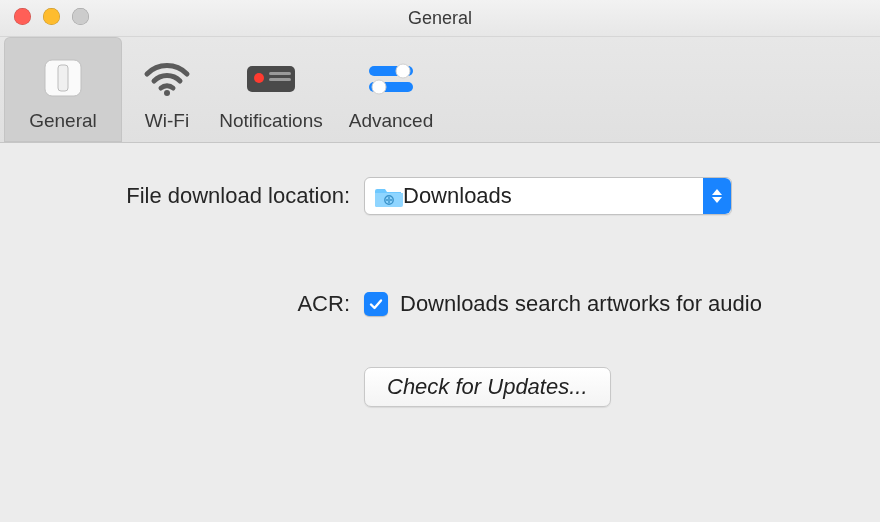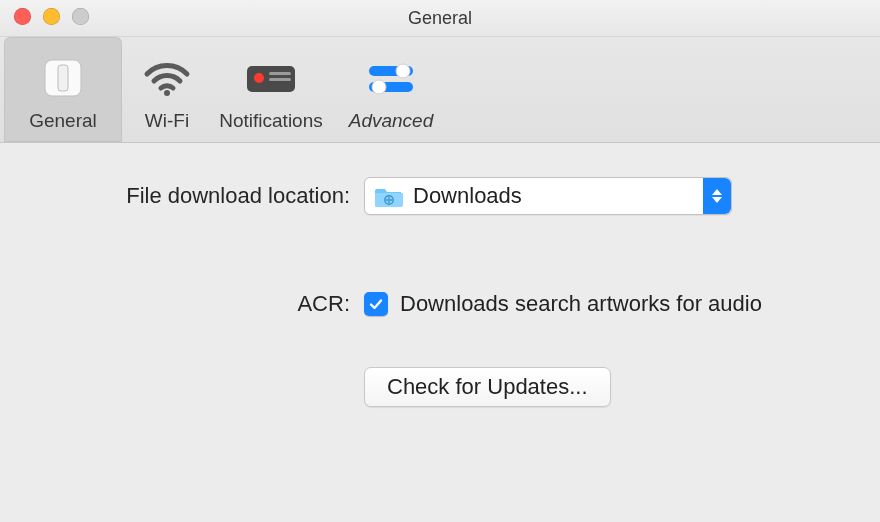--- a/index.html
+++ b/index.html
@@ -59,21 +59,21 @@
     align-items: center;
     justify-content: flex-end;
     padding-bottom: 10px;
     box-sizing: border-box;
     font-size: 19px;
     color: #3a3a3a;
     gap: 10px;
     cursor: default;
   }
   .tab[data-name="tab-wifi"] { width: 90px; }
-  .tab[data-name="tab-advanced"] { width: 122px; font-style: italic; }
+  .tab[data-name="tab-advanced"] { width: 122px; }
   .tab.active {
     background: #cfcfcf;
     border-radius: 6px 6px 0 0;
     box-shadow: inset 0 0 0 1px rgba(0,0,0,0.05);
   }
   .tab .icon {
     height: 44px;
     display: flex;
     align-items: center;
     justify-content: center;
@@ -109,21 +109,20 @@
     display: flex;
     align-items: center;
     width: 368px;
     height: 38px;
     background: #fff;
     border: 1px solid #c2c2c2;
     border-radius: 6px;
     position: relative;
     box-sizing: border-box;
     padding-left: 10px;
-    gap: 10px;
     box-shadow: 0 1px 1px rgba(0,0,0,0.06);
   }
   .popup .folder-icon {
     width: 28px;
     height: 22px;
     display: inline-flex;
   }
   .popup .popup-text {
     font-size: 22px;
     color: #222;
@@ -173,20 +172,21 @@
   .push-button {
     background: linear-gradient(#ffffff, #f4f4f4);
     border: 1px solid #c8c8c8;
     border-radius: 7px;
     padding: 6px 22px;
     font-size: 22px;
     color: #222;
     box-shadow: 0 1px 1px rgba(0,0,0,0.08);
     margin-top: 6px;
     cursor: default;
+    font-style: italic;
   }
 </style>
 </head>
 <body>
 
 <div class="titlebar" data-name="titlebar">
   <div class="traffic" data-name="window-controls">
     <div class="tl red" data-name="close-icon"></div>
     <div class="tl yellow" data-name="minimize-icon"></div>
     <div class="tl green" data-name="zoom-icon"></div>

